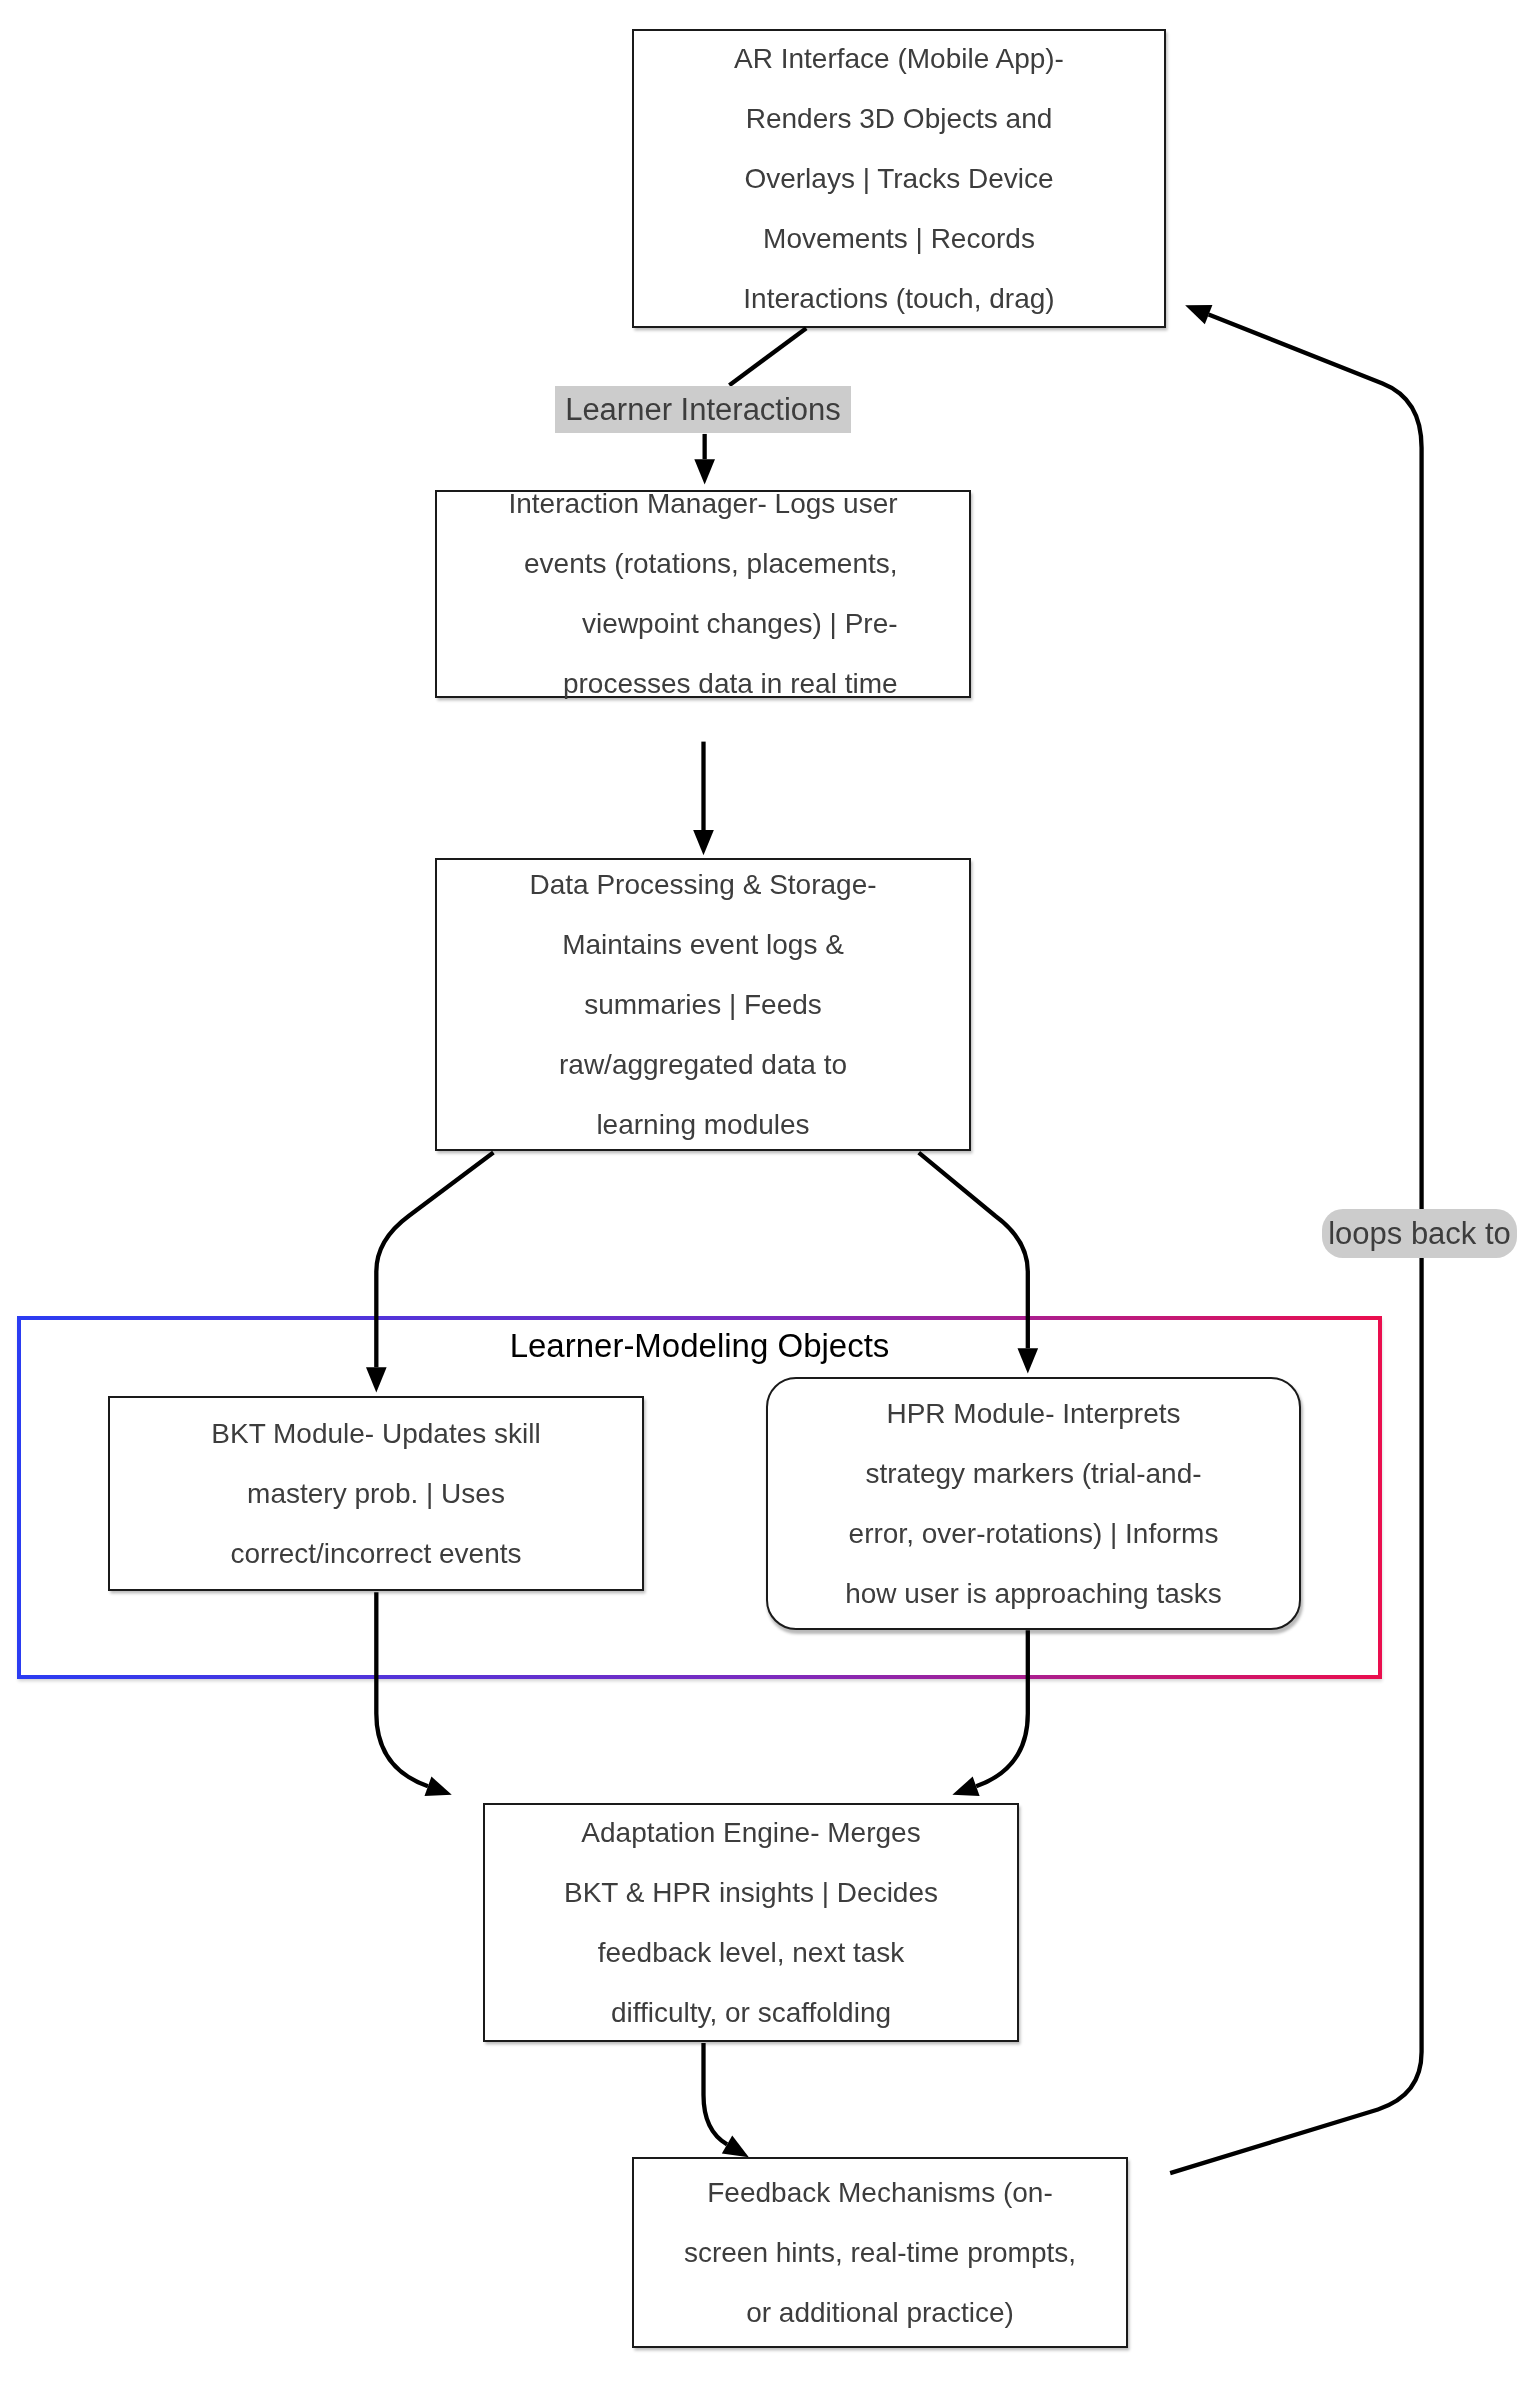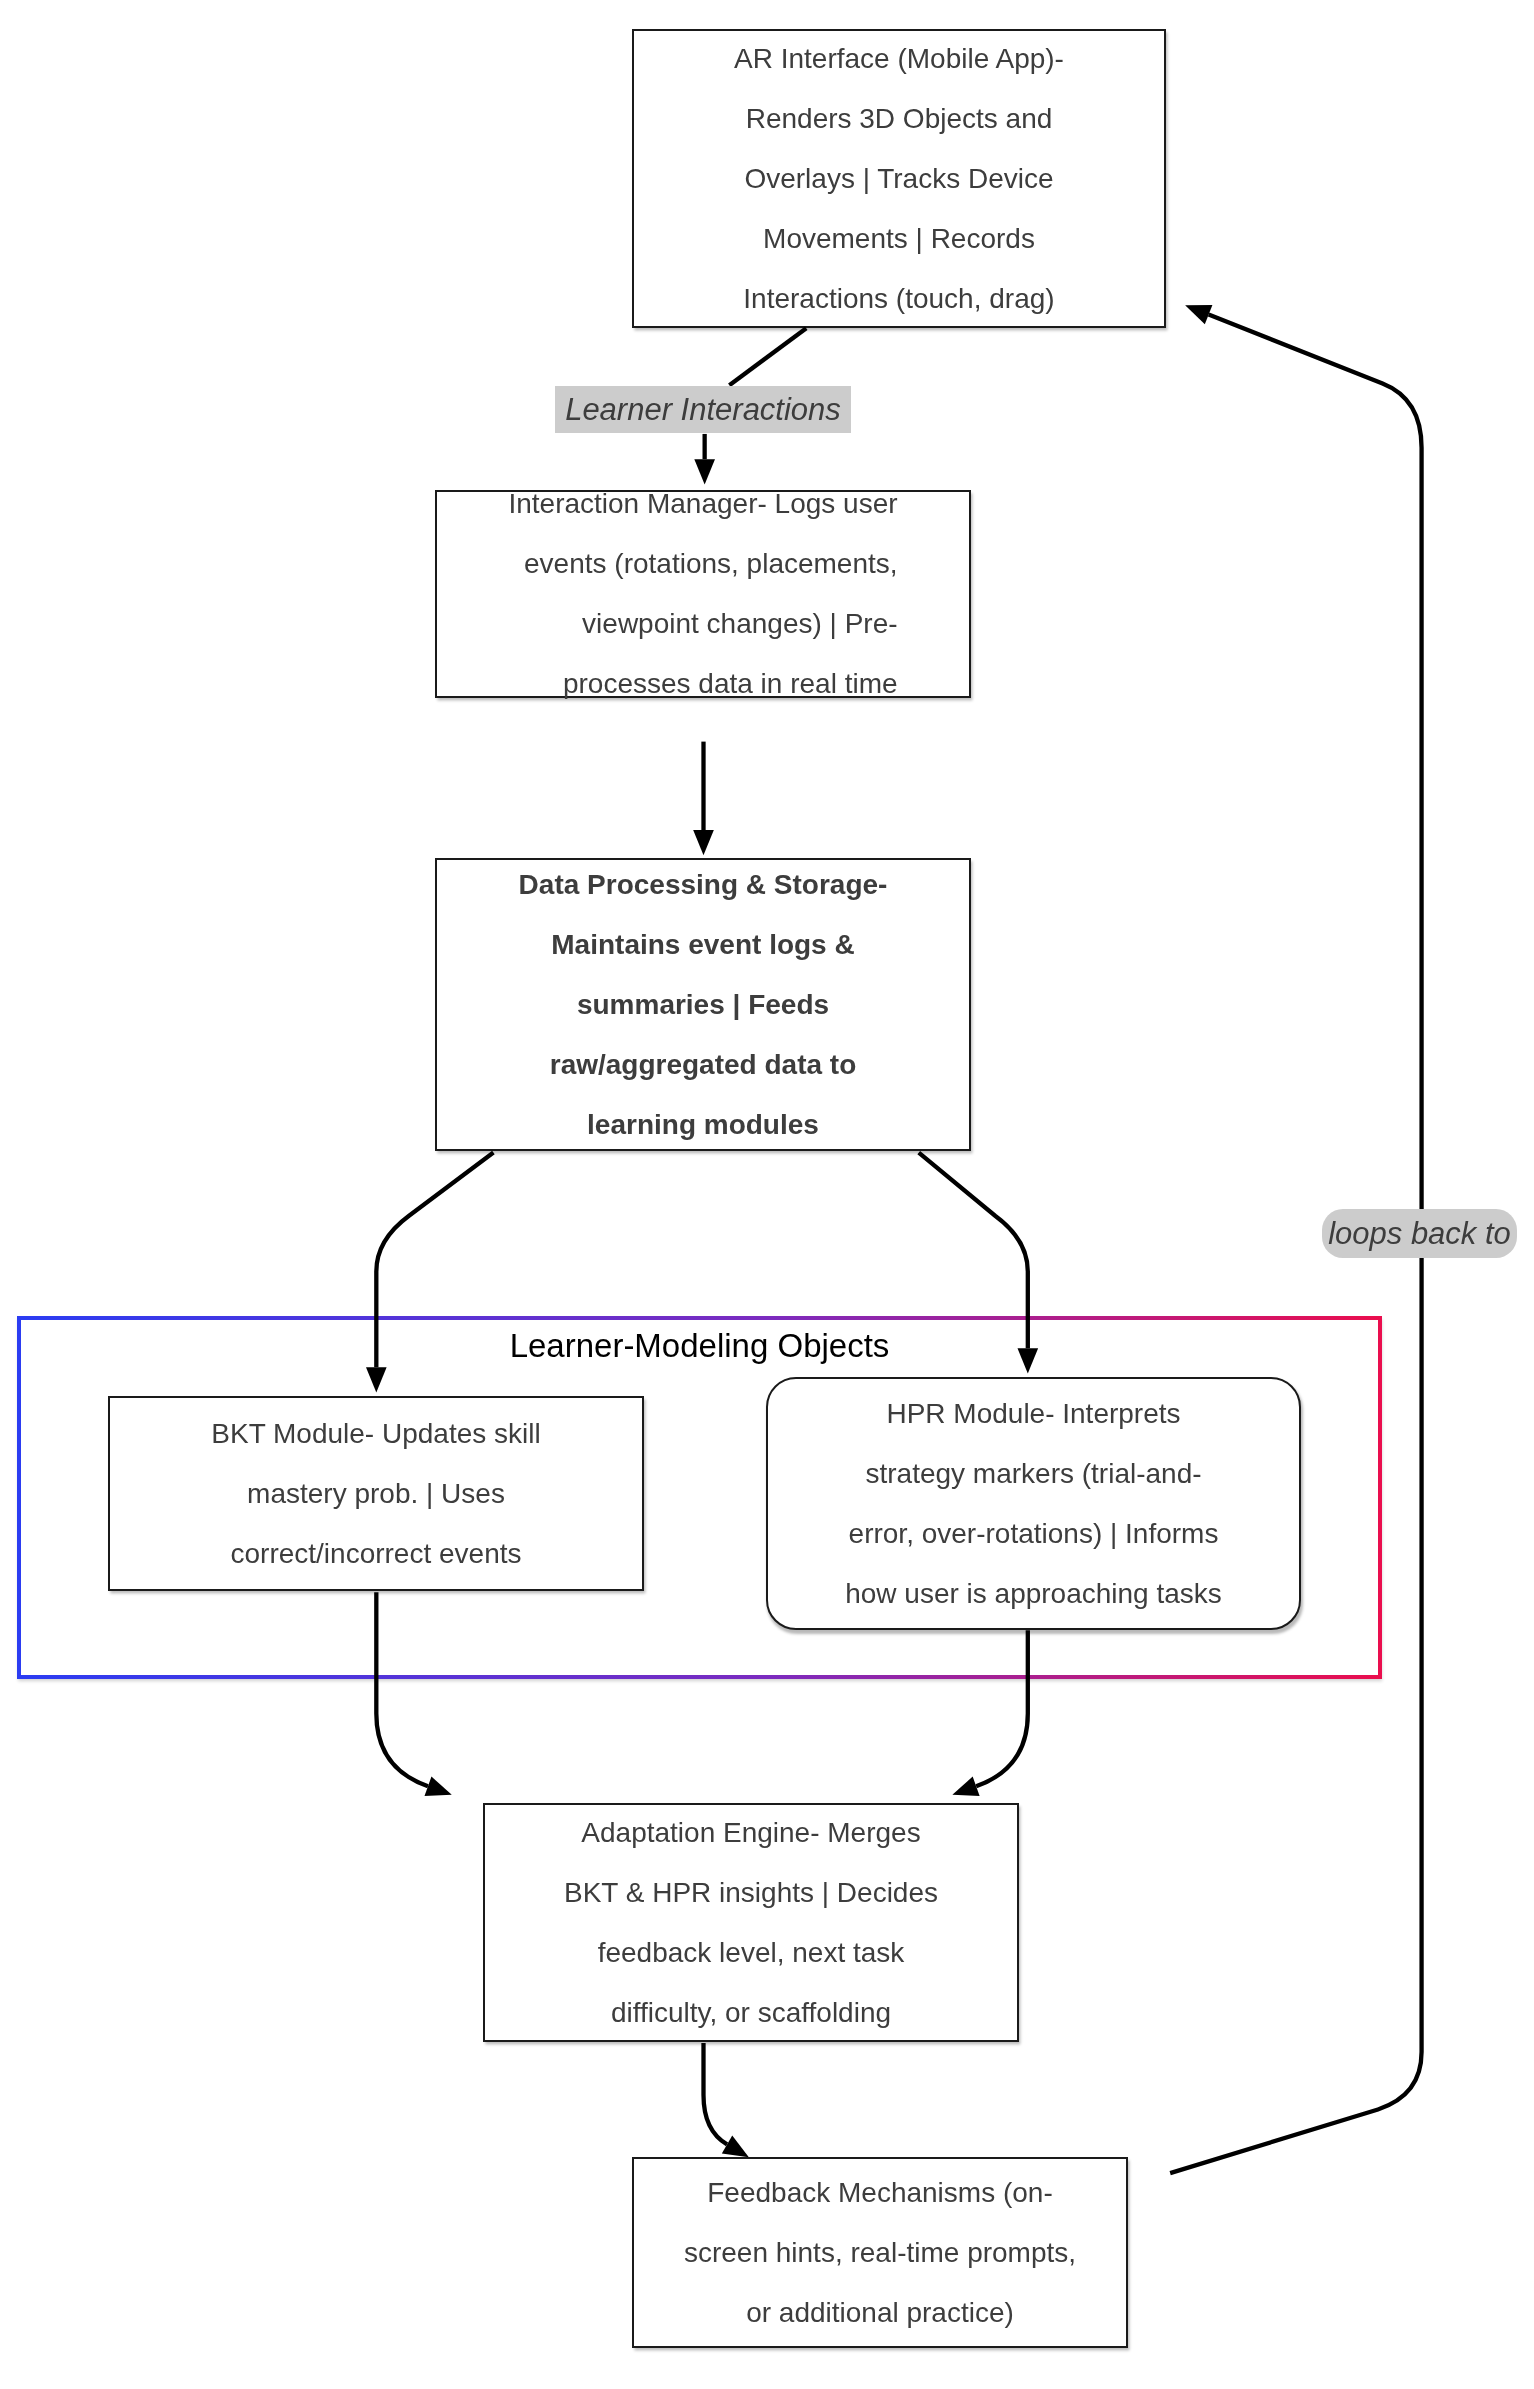--- a/index.html
+++ b/index.html
@@ -29,21 +29,21 @@
     box-shadow:1.1px 2.9px 3.4px rgba(0,0,0,0.18);
     z-index:1;background:transparent;
   }
   .group-title{
     position:absolute;top:6.9px;left:0;width:100%;text-align:center;
     font-size:33px;color:#000000;line-height:37px;
   }
   .edge-label{
     position:absolute;background:var(--label-bg);color:var(--text-color);
     display:flex;align-items:center;justify-content:center;text-align:center;
-    font-size:31px;z-index:4;box-sizing:border-box;font-style:italic;
+    font-size:31px;z-index:4;box-sizing:border-box;
   }
   svg.arrows{position:absolute;left:0;top:0;z-index:3;pointer-events:none;}
   svg.arrows path.edge{stroke:var(--arrow-color);stroke-width:7.5;fill:none;}
   #arrowhead path{fill:var(--arrow-color);}
 </style>
 </head>
 <body>
 
 <div class="group" style="left:17px;top:1316px;width:1365px;height:363px;">
   <div class="group-title">Learner-Modeling Objects</div>
@@ -53,21 +53,21 @@
 Renders 3D Objects and
 Overlays | Tracks Device
 Movements | Records
 Interactions (touch, drag)</div>
 
 <div class="node" style="left:435px;top:490px;width:536px;height:208px;text-align:right;">Interaction Manager- Logs user
 events (rotations, placements,
 viewpoint changes) | Pre-
 processes data in real time</div>
 
-<div class="node" style="left:435px;top:858px;width:536px;height:293px;font-weight:bold;">Data Processing &amp; Storage-
+<div class="node" style="left:435px;top:858px;width:536px;height:293px;">Data Processing &amp; Storage-
 Maintains event logs &amp;
 summaries | Feeds
 raw/aggregated data to
 learning modules</div>
 
 <div class="node" style="left:108px;top:1396px;width:536px;height:195px;">BKT Module- Updates skill
 mastery prob. | Uses
 correct/incorrect events</div>
 
 <div class="node" style="left:766px;top:1377px;width:535px;height:253px;border-radius:30px;">HPR Module- Interprets

